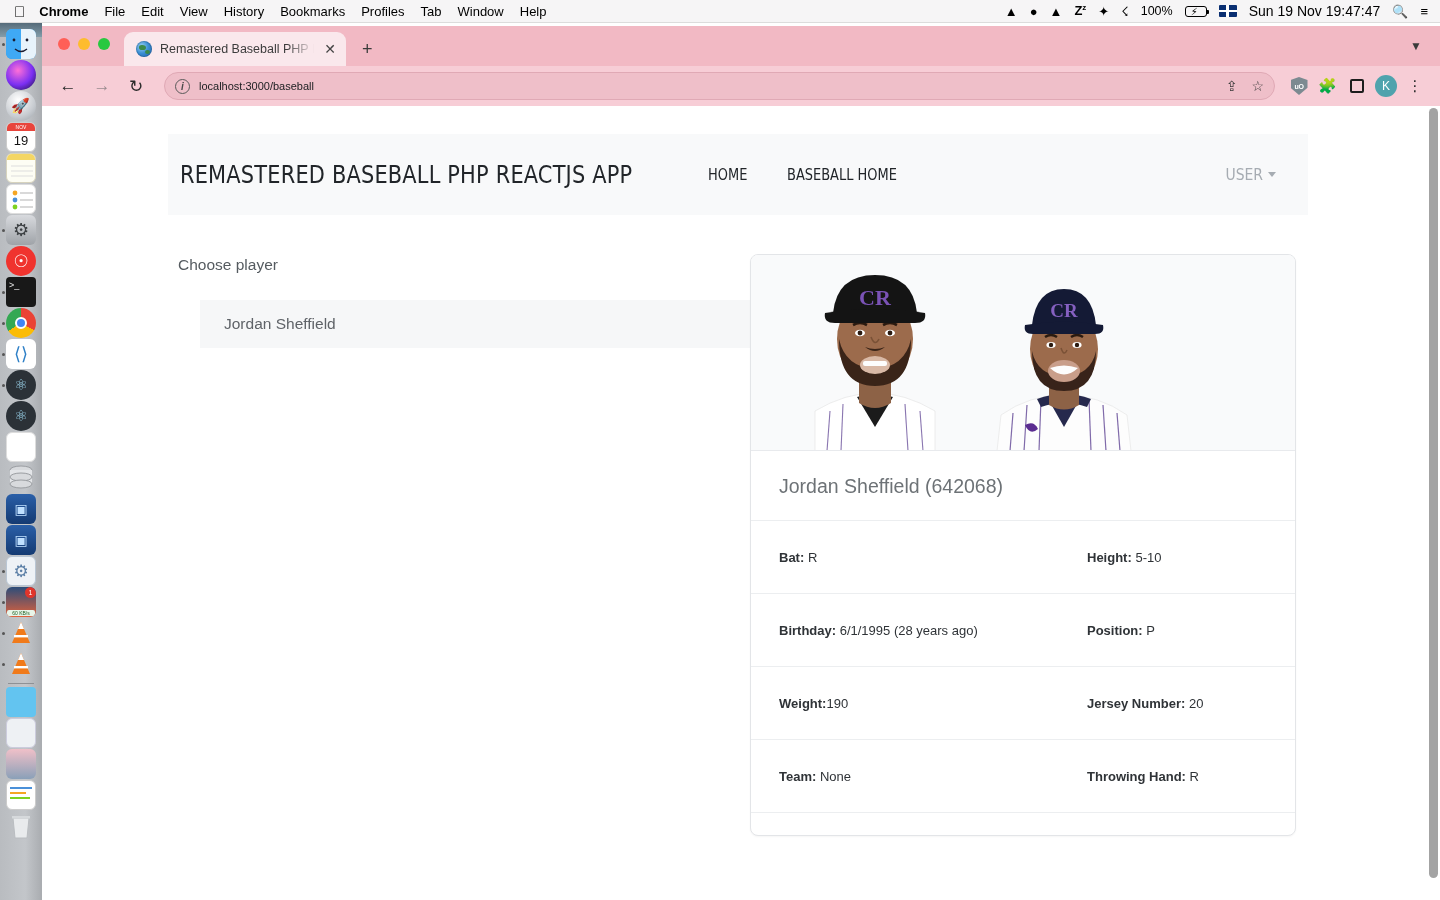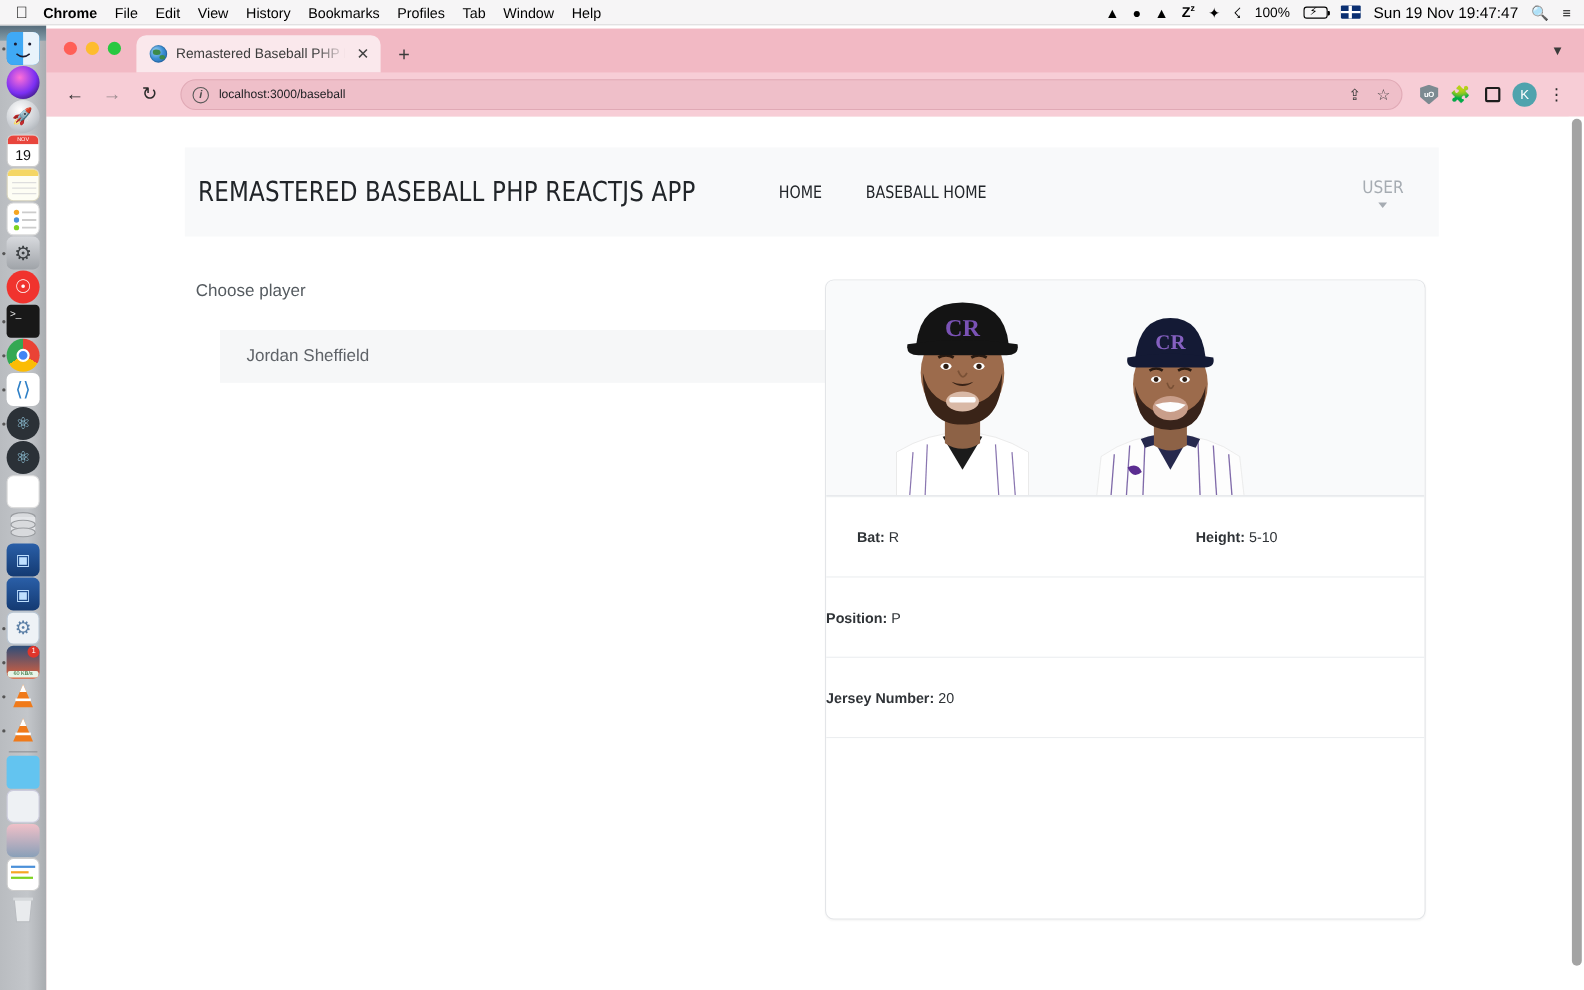--- a/index.html
+++ b/index.html
@@ -107,21 +107,21 @@
   .appnav {
     position:absolute; left:126px; top:28px; width:1140px; height:81px;
     background:#f8f9fa; display:flex; align-items:center; padding:0 12px;
   }
   .brand { font-family:"Liberation Sans Narrow","DejaVu Sans Condensed","Liberation Sans",sans-serif;
     font-size:25px; color:#212529; letter-spacing:.2px; transform: scaleX(.93); transform-origin:left center; white-space:nowrap;}
   .navlinks { display:flex; gap:36px; margin-left:42px;}
   .navlink { font-family:"Liberation Sans Narrow","DejaVu Sans Condensed","Liberation Sans",sans-serif;
     font-size:15.5px; color:#212529; white-space:nowrap; transform:scaleX(.93); transform-origin:left center;}
   .navuser { margin-left:auto; font-family:"Liberation Sans Narrow","DejaVu Sans Condensed","Liberation Sans",sans-serif;
-    font-size:15.5px; color:#a6acb2; display:flex; align-items:center; gap:5px; padding-right:20px;flex-direction:column;}
+    font-size:15.5px; color:#a6acb2; display:flex; align-items:center; gap:5px; padding-right:20px;}
   .caret { width:0;height:0;border-left:4.5px solid transparent;border-right:4.5px solid transparent;border-top:5px solid #a6acb2;}
 
   .choose-label { position:absolute; left:136px; top:150px; font-size:15.5px; color:#555b60; }
   .playerselect {
     position:absolute; left:158px; top:194px; width:568px; height:48px;
     background:#f6f7f8; display:flex; align-items:center; padding-left:24px;
     font-size:15.5px; color:#5f6368; border:none;
   }
   .gobtn {
     position:absolute; left:368px; top:262px; width:84px; height:80px;
@@ -491,46 +491,67 @@
             <circle cx="98" cy="76" r="2.2" fill="#2a1a10"></circle>
           <path d="M66 68 Q72 64 78 68" stroke="#2a1a10" stroke-width="2.4" fill="none"></path>
           <path d="M92 68 Q98 64 104 68" stroke="#2a1a10" stroke-width="2.4" fill="none"></path>
           <path d="M82 79 Q85 88 88 81" stroke="#7a5136" stroke-width="1.5" fill="none"></path>
           <path d="M53 56 Q57 20 85 20 Q113 20 117 56 L53 56 Z" fill="#141a35"></path>
           <path d="M46 56 Q85 49 124 56 Q126 65 116 65 L54 65 Q44 65 46 56 Z" fill="#141a35"></path>
           <text x="85" y="48" font-family="Liberation Serif, serif" font-size="19" font-weight="bold" fill="#8560c0" text-anchor="middle">CR</text>
         </svg>
       </div>
 
+      <div class="pname">
+        <span>Jordan Sheffield</span>
+        <span>(642068)</span>
+      </div>
 
       <div class="prow">
         <div class="c c1">
           <b>Bat:</b>
           <span class="v">R</span>
         </div>
         <div class="c c2">
           <b>Height:</b>
           <span class="v">5-10</span>
         </div>
       </div>
 
       <div class="prow">
+        <div class="c c1">
+          <b>Birthday:</b>
+          <span class="v">6/1/1995  (28 years ago)</span>
+        </div>
         <div class="c c2">
           <b>Position:</b>
           <span class="v">P</span>
         </div>
       </div>
 
       <div class="prow">
+        <div class="c c1">
+          <b>Weight:</b><span class="v">190</span>
+        </div>
         <div class="c c2">
           <b>Jersey Number:</b>
           <span class="v">20</span>
         </div>
       </div>
 
+      <div class="prow">
+        <div class="c c1">
+          <b>Team:</b>
+          <span class="v">None</span>
+        </div>
+        <div class="c c2">
+          <b>Throwing Hand:</b>
+          <span class="v">R</span>
+        </div>
+      </div>
 
       <div class="tailrow"></div>
     </div>
 
 
     <div id="pagescroll">
       <div class="thumb"></div>
     </div>
   </div>
 </div>

